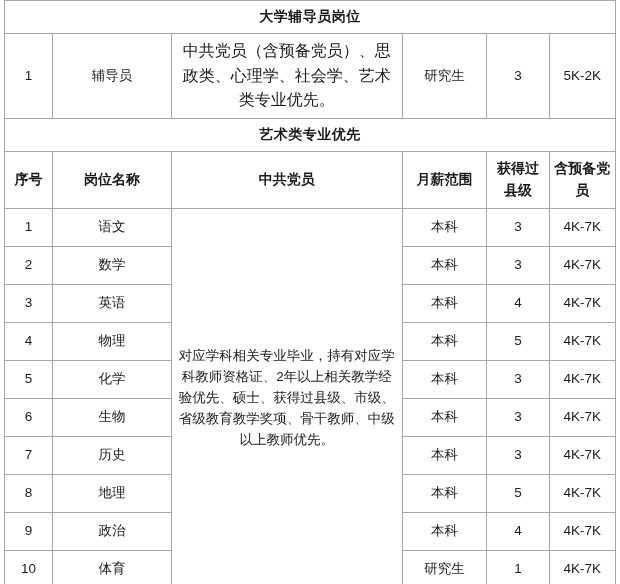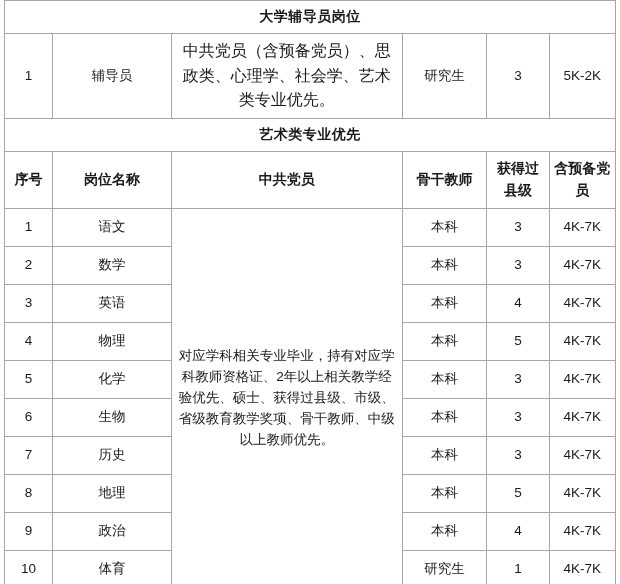--- a/index.html
+++ b/index.html
@@ -94,21 +94,21 @@
         <td>5K-2K</td>
       </tr>
 
       <tr>
         <td class="section" colspan="6">艺术类专业优先</td>
       </tr>
       <tr>
         <td class="header">序号</td>
         <td class="header">岗位名称</td>
         <td class="header">中共党员</td>
-        <td class="header">骨干教师</td>
+        <td class="header">月薪范围</td>
         <td class="header">获得过县级</td>
         <td class="header">含预备党员</td>
       </tr>
 
       <tr class="row">
         <td>1</td>
         <td>语文</td>
         <td class="major-span" rowspan="10">对应学科相关专业毕业，持有对应学科教师资格证、2年以上相关教学经验优先、硕士、获得过县级、市级、省级教育教学奖项、骨干教师、中级以上教师优先。</td>
         <td>本科</td>
         <td>3</td>

